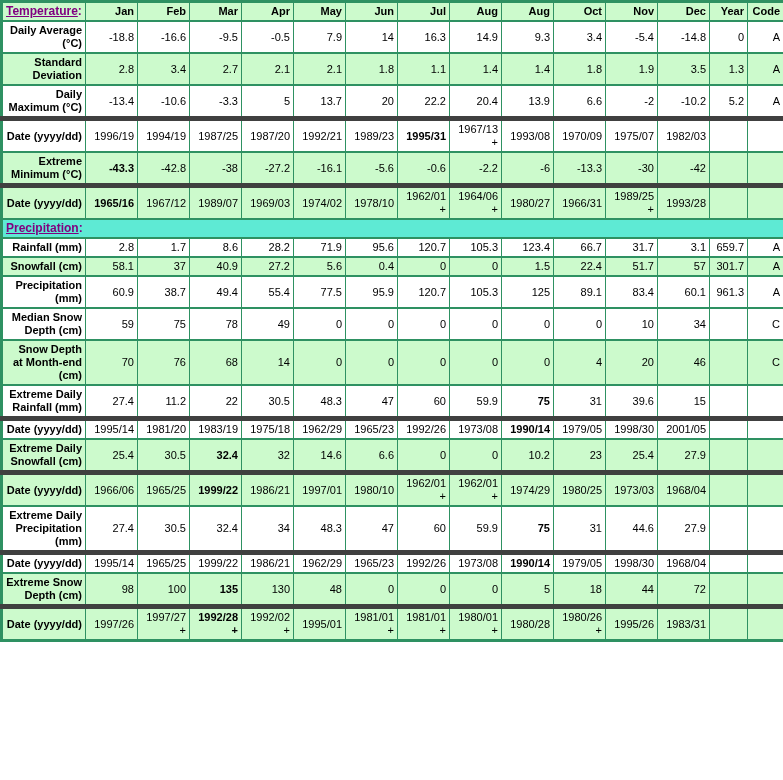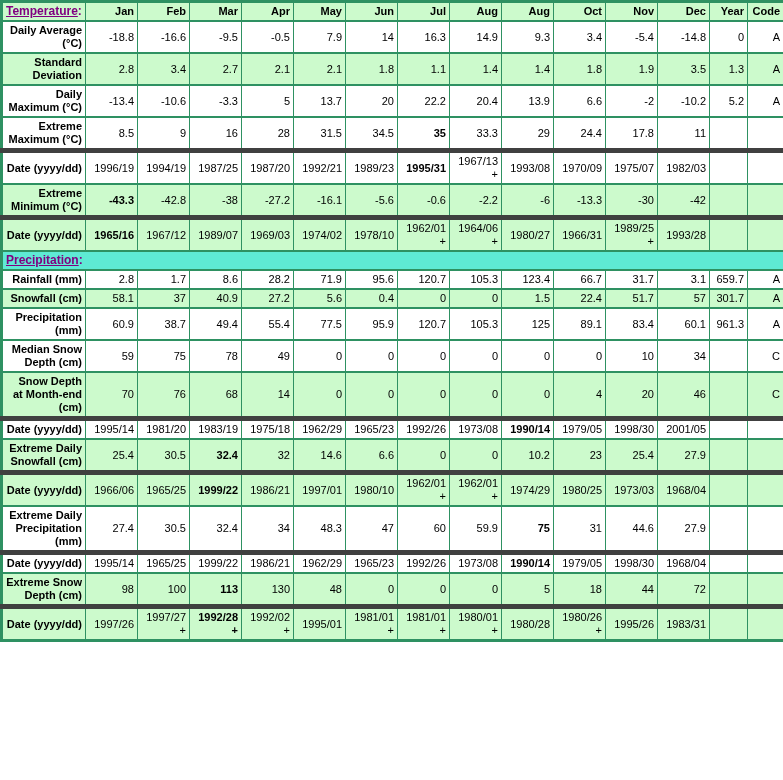--- a/index.html
+++ b/index.html
@@ -157,37 +157,20 @@
         <td class="num">20</td>
         <td class="num">22.2</td>
         <td class="num">20.4</td>
         <td class="num">13.9</td>
         <td class="num">6.6</td>
         <td class="num">-2</td>
         <td class="num">-10.2</td>
         <td class="num">5.2</td>
         <td class="num">A</td>
       </tr>
-      <tr class="shade-white">
-        <td class="row-label">Extreme Maximum (°C)</td>
-        <td class="num">8.5</td>
-        <td class="num">9</td>
-        <td class="num">16</td>
-        <td class="num">28</td>
-        <td class="num">31.5</td>
-        <td class="num">34.5</td>
-        <td class="num bold">35</td>
-        <td class="num">33.3</td>
-        <td class="num">29</td>
-        <td class="num">24.4</td>
-        <td class="num">17.8</td>
-        <td class="num">11</td>
-        <td class="num"></td>
-        <td class="num"></td>
-      </tr>
       <tr class="shade-white thin-top">
         <td class="row-label">Date (yyyy/dd)</td>
         <td class="num">1996/19</td>
         <td class="num">1994/19</td>
         <td class="num">1987/25</td>
         <td class="num">1987/20</td>
         <td class="num">1992/21</td>
         <td class="num">1989/23</td>
         <td class="num bold">1995/31</td>
         <td class="num">1967/13+</td>
@@ -313,20 +296,37 @@
         <td class="num">0</td>
         <td class="num">0</td>
         <td class="num">0</td>
         <td class="num">0</td>
         <td class="num">4</td>
         <td class="num">20</td>
         <td class="num">46</td>
         <td class="num"></td>
         <td class="num">C</td>
       </tr>
+      <tr class="shade-white">
+        <td class="row-label">Extreme Daily Rainfall (mm)</td>
+        <td class="num">27.4</td>
+        <td class="num">11.2</td>
+        <td class="num">22</td>
+        <td class="num">30.5</td>
+        <td class="num">48.3</td>
+        <td class="num">47</td>
+        <td class="num">60</td>
+        <td class="num">59.9</td>
+        <td class="num bold">75</td>
+        <td class="num">31</td>
+        <td class="num">39.6</td>
+        <td class="num">15</td>
+        <td class="num"></td>
+        <td class="num"></td>
+      </tr>
       <tr class="shade-white thin-top">
         <td class="row-label">Date (yyyy/dd)</td>
         <td class="num">1995/14</td>
         <td class="num">1981/20</td>
         <td class="num">1983/19</td>
         <td class="num">1975/18</td>
         <td class="num">1962/29</td>
         <td class="num">1965/23</td>
         <td class="num">1992/26</td>
         <td class="num">1973/08</td>
@@ -402,21 +402,21 @@
         <td class="num">1979/05</td>
         <td class="num">1998/30</td>
         <td class="num">1968/04</td>
         <td class="num"></td>
         <td class="num"></td>
       </tr>
       <tr class="shade-green">
         <td class="row-label">Extreme Snow Depth (cm)</td>
         <td class="num">98</td>
         <td class="num">100</td>
-        <td class="num bold">113</td>
+        <td class="num bold">135</td>
         <td class="num">130</td>
         <td class="num">48</td>
         <td class="num">0</td>
         <td class="num">0</td>
         <td class="num">0</td>
         <td class="num">5</td>
         <td class="num">18</td>
         <td class="num">44</td>
         <td class="num">72</td>
         <td class="num"></td>

